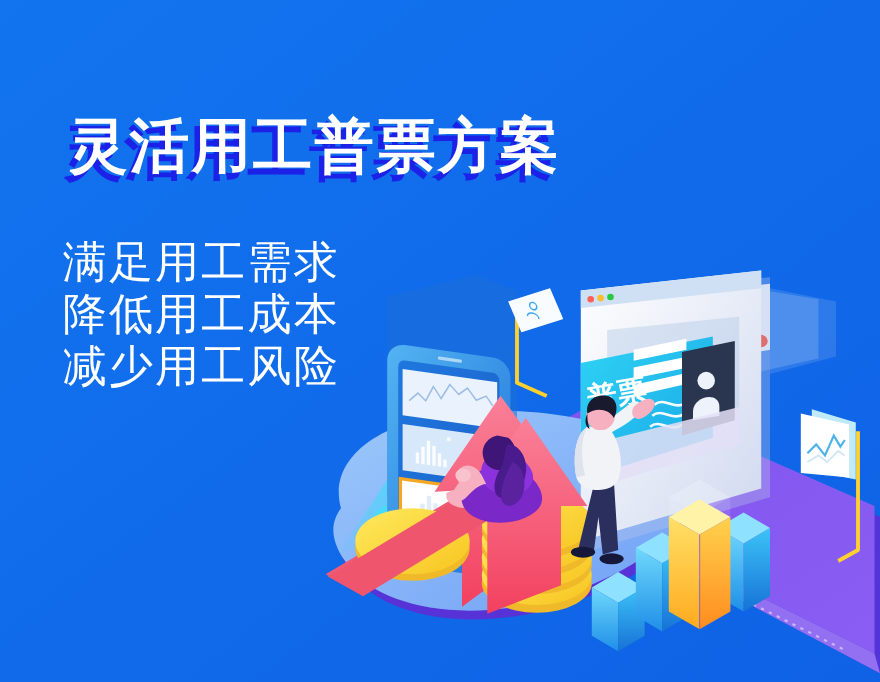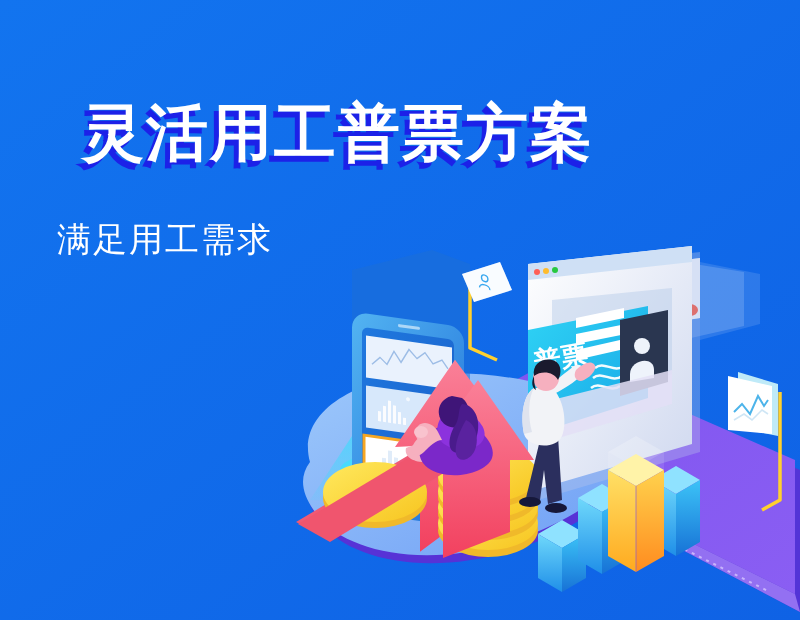--- a/index.html
+++ b/index.html
@@ -9,32 +9,31 @@
     background:#1068e8;
   }
   #banner{
     position:relative;width:800px;height:620px;overflow:hidden;
     background:linear-gradient(160deg,#1272ee 0%,#0f6ae9 45%,#1063e6 100%);
   }
 
   
   #headline{
     position:absolute;left:62px;top:92px;
-    font-size:62px;line-height:82px;font-weight:bold;
+    font-size:54px;line-height:82px;font-weight:bold;
     letter-spacing:2px;color:#ffffff;
     text-shadow:-5px 6px 0 #1c21e8;
     white-space:nowrap;
-    margin-left:20px;
   }
   
   #bullets{
     position:absolute;left:57px;top:216px;
   }
   .bullet{
-    font-size:34px;line-height:47px;color:#ffffff;
+    font-size:40px;line-height:47px;color:#ffffff;
     letter-spacing:2px;white-space:nowrap;font-weight:300;
   }
 
   
   #art{position:absolute;left:0;top:0;width:800px;height:620px;}
   #art svg{display:block;}
 </style>
 </head>
 <body>
 
@@ -342,15 +341,17 @@
         <path d="M534 376 C532 364 542 358 552 360 C562 362 562 374 558 380 C554 372 542 370 534 376 Z" fill="#1a1a2e"></path>
         <path d="M534 376 C531 382 532 388 536 390 C534 384 534 380 534 376 Z" fill="#1a1a2e"></path>
       </g>
     </svg>
   </div>
 
   <div id="headline">灵活用工普票方案</div>
 
   <div id="bullets">
     <div class="bullet">满足用工需求</div>
+    <div class="bullet">降低用工成本</div>
+    <div class="bullet">减少用工风险</div>
   </div>
 
 </div>
 
 </body></html>

